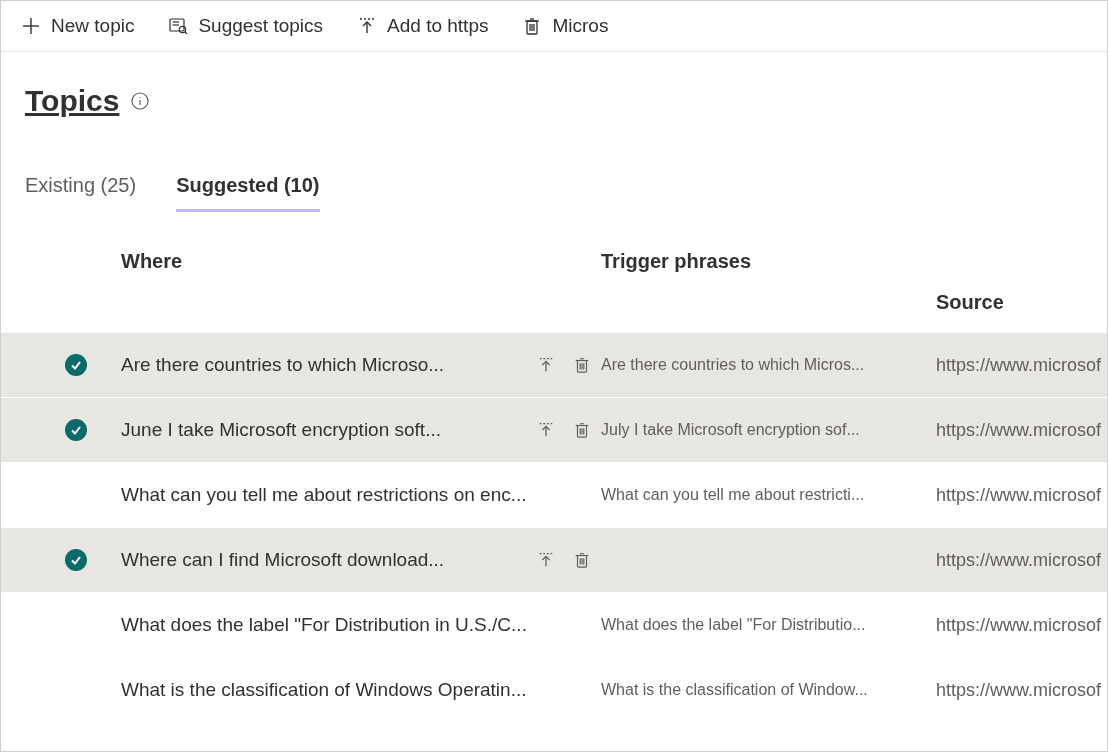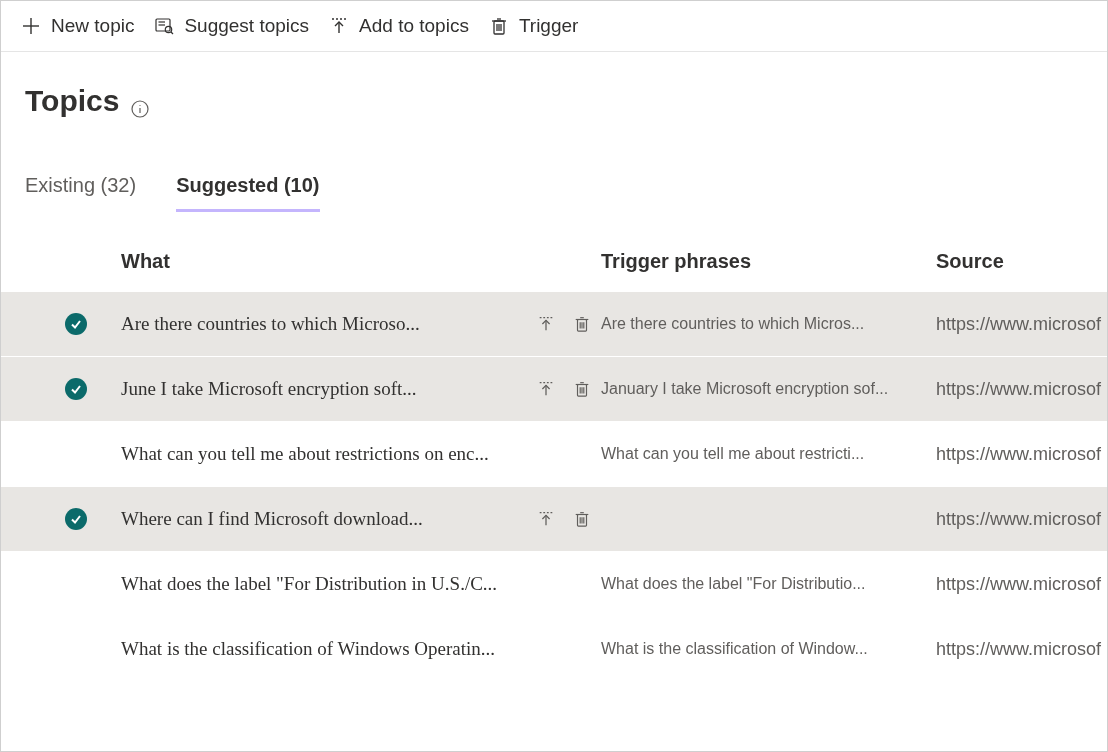--- a/index.html
+++ b/index.html
@@ -7,21 +7,21 @@
     margin: 0;
     padding: 0;
     font-family: "Segoe UI", -apple-system, BlinkMacSystemFont, sans-serif;
     background: #ffffff;
     color: #323130;
     width: 1108px;
   }
   .toolbar {
     display: flex;
     align-items: center;
-    gap: 20px;
+    gap: 34px;
     padding: 14px 20px;
     border-bottom: 1px solid #e5e5e5;
   }
   .toolbar-btn {
     display: flex;
     align-items: center;
     gap: 10px;
     font-size: 19px;
     color: #323130;
     cursor: pointer;
@@ -30,22 +30,23 @@
     display: inline-flex;
     align-items: center;
     justify-content: center;
     width: 20px;
     height: 20px;
     color: #323130;
   }
   .page-header {
     padding: 32px 24px 8px 24px;
     display: flex;
-    align-items: flex-end;
+    align-items: center;
     gap: 12px;
+    text-decoration: underline;
   }
   .page-title {
     font-size: 30px;
     font-weight: 600;
     color: #323130;
     margin: 0;
   }
   .info-icon {
     color: #605e5c;
     display: inline-flex;
@@ -76,21 +77,21 @@
   .col-headers {
     display: grid;
     grid-template-columns: 120px 480px 335px 1fr;
     padding: 0 0 18px 0;
     font-size: 20px;
     font-weight: 600;
     color: #323130;
   }
   .col-headers .col-name { grid-column: 2; }
   .col-headers .col-trigger { grid-column: 3; }
-  .col-headers .col-source { grid-column: 4; }
+  .col-headers .col-source { grid-column: 4; margin-top: 41px; }
   .row {
     display: grid;
     grid-template-columns: 60px 60px 480px 335px 1fr;
     align-items: center;
     height: 65px;
     border-top: 1px solid #ffffff;
   }
   .row.selected {
     background: #e8e6e3;
   }
@@ -119,21 +120,20 @@
     font-size: 19px;
     color: #323130;
     padding-right: 10px;
     overflow: hidden;
   }
   .name-text {
     white-space: nowrap;
     overflow: hidden;
     text-overflow: ellipsis;
     flex: 1;
-    font-family: Liberation Serif, serif;
   }
   .row-actions {
     display: flex;
     gap: 18px;
     margin-left: 12px;
     color: #605e5c;
   }
   .row-actions .ricon {
     display: inline-flex;
     align-items: center;
@@ -193,56 +193,56 @@
       <span>Suggest topics</span>
     </div>
     <div class="toolbar-btn">
       <span class="icon">
         <svg width="20" height="20" viewBox="0 0 20 20" fill="none" stroke="currentColor" stroke-width="1.4">
           <line x1="3" y1="3" x2="17" y2="3" stroke-dasharray="2,2"></line>
           <line x1="10" y1="17" x2="10" y2="6"></line>
           <polyline points="6,10 10,6 14,10"></polyline>
         </svg>
       </span>
-      <span>Add to topics</span>
+      <span>Add to https</span>
     </div>
     <div class="toolbar-btn">
       <span class="icon">
         <svg width="20" height="20" viewBox="0 0 20 20" fill="none" stroke="currentColor" stroke-width="1.3">
           <rect x="5" y="5" width="10" height="13" rx="1"></rect>
           <line x1="3" y1="5" x2="17" y2="5"></line>
           <line x1="8" y1="8" x2="8" y2="15"></line>
           <line x1="10" y1="8" x2="10" y2="15"></line>
           <line x1="12" y1="8" x2="12" y2="15"></line>
           <line x1="8" y1="3" x2="12" y2="3"></line>
         </svg>
       </span>
-      <span>Trigger</span>
+      <span>Micros</span>
     </div>
   </div>
 
   <div class="page-header">
     <h1 class="page-title">Topics</h1>
     <span class="info-icon">
       <svg width="18" height="18" viewBox="0 0 18 18" fill="none" stroke="currentColor" stroke-width="1.2">
         <circle cx="9" cy="9" r="8"></circle>
         <line x1="9" y1="8" x2="9" y2="13"></line>
         <circle cx="9" cy="5.5" r="0.6" fill="currentColor" stroke="none"></circle>
       </svg>
     </span>
   </div>
 
   <div class="tabs">
-    <div class="tab">Existing (32)</div>
+    <div class="tab">Existing (25)</div>
     <div class="tab active">Suggested (10)</div>
   </div>
 
   <div class="table-wrap">
     <div class="col-headers">
-      <div class="col-name">What</div>
+      <div class="col-name">Where</div>
       <div class="col-trigger">Trigger phrases</div>
       <div class="col-source">Source</div>
     </div>
     <div id="rows-container">
         <div class="row selected">
           <div class="pad"></div>
           <div class="check-cell">
             <span class="check-circle">
               <svg width="12" height="12" viewBox="0 0 12 12" fill="none" stroke="currentColor" stroke-width="2">
                 <polyline points="2,6.5 5,9.5 10,3"></polyline>
@@ -298,21 +298,21 @@
                   <rect x="5" y="5" width="10" height="13" rx="1"></rect>
                   <line x1="3" y1="5" x2="17" y2="5"></line>
                   <line x1="8" y1="8" x2="8" y2="15"></line>
                   <line x1="10" y1="8" x2="10" y2="15"></line>
                   <line x1="12" y1="8" x2="12" y2="15"></line>
                   <line x1="8" y1="3" x2="12" y2="3"></line>
                 </svg>
               </span>
             </span>
           </div>
-          <div class="trigger-cell">January I take Microsoft encryption sof...</div>
+          <div class="trigger-cell">July I take Microsoft encryption sof...</div>
           <div class="source-cell">https://www.microsof</div>
         </div>
         <div class="row">
           <div class="pad"></div>
           <div class="check-cell"></div>
           <div class="name-cell">
             <span class="name-text">What can you tell me about restrictions on enc...</span>
           </div>
           <div class="trigger-cell">What can you tell me about restricti...</div>
           <div class="source-cell">https://www.microsof</div>

